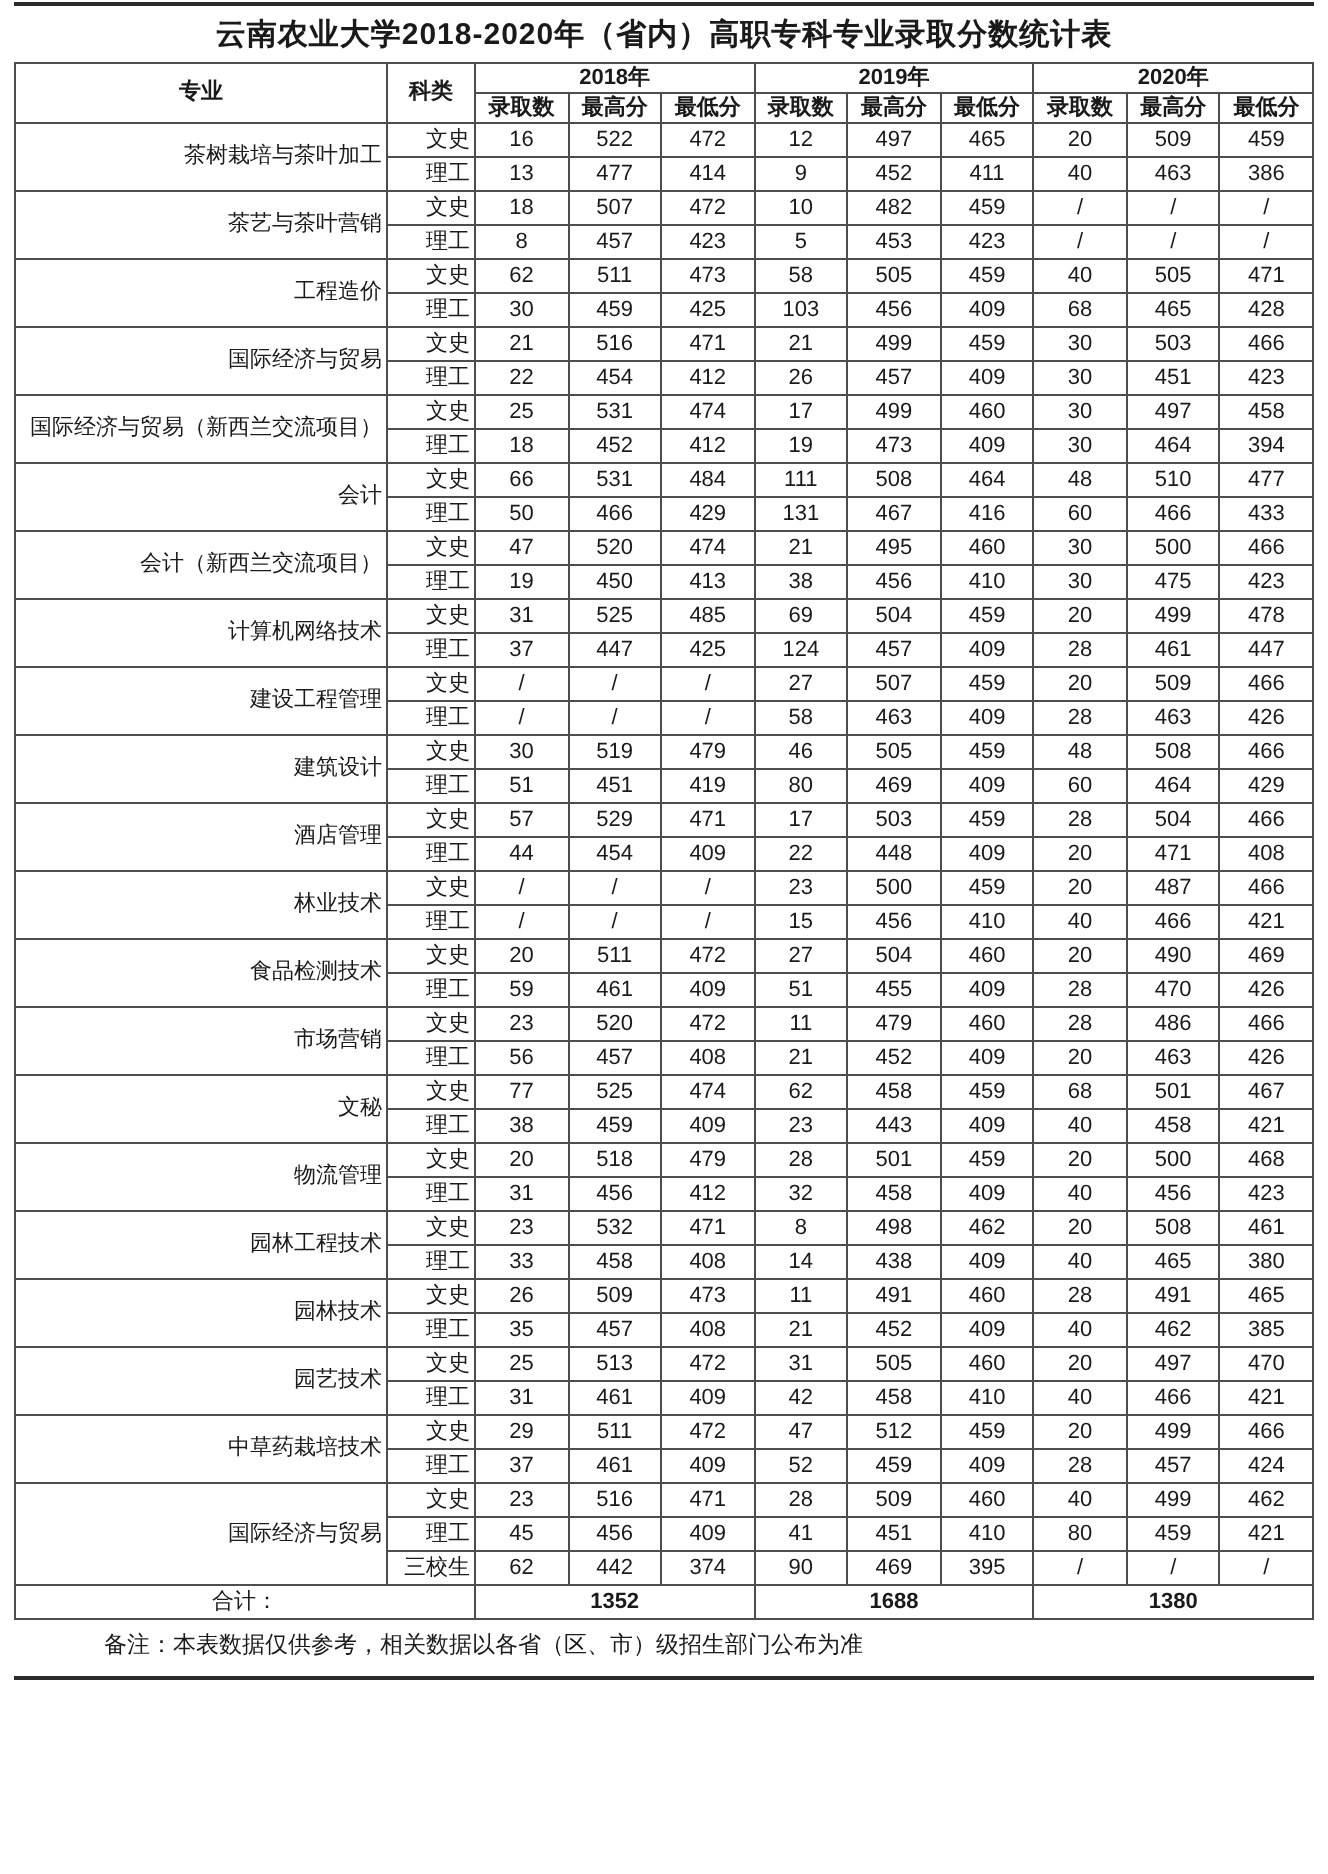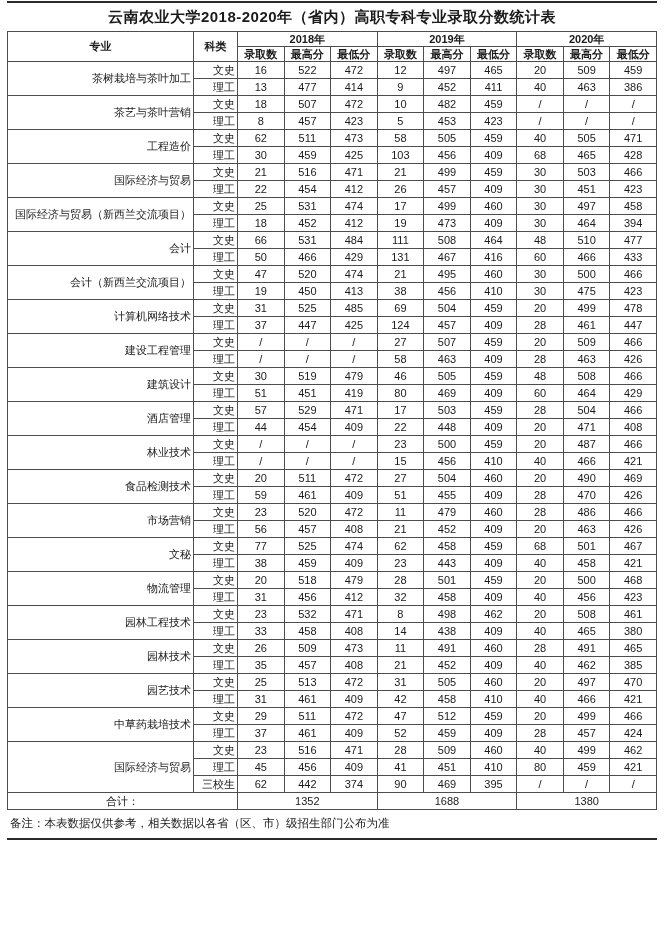--- a/index.html
+++ b/index.html
@@ -48,26 +48,26 @@
   .score-table thead th {
     font-weight: bold;
     height: 15px;
   }
   .score-table td.major {
     text-align: right;
     padding-left: 4px;
   }
   .score-table td.cat { text-align: right; }
   .total-label { font-weight: normal; }
-  .total-val { font-weight: normal; }
+  .total-val { font-weight: bold; }
   .notes {
     padding: 4px 2px 6px 3px;
     font-size: 11.5px;
   }
-  .notes .note-line { line-height: 18px; }
+  .notes .note-line { line-height: 18px; margin-left: 42px; }
   .notes .note-line.indent { padding-left: 35px; }
 </style>
 </head>
 <body>
 
 <div class="page">
   <div class="doc">
     <h1 class="title">云南农业大学2018-2020年（省内）高职专科专业录取分数统计表</h1>
 
     <table class="score-table">

